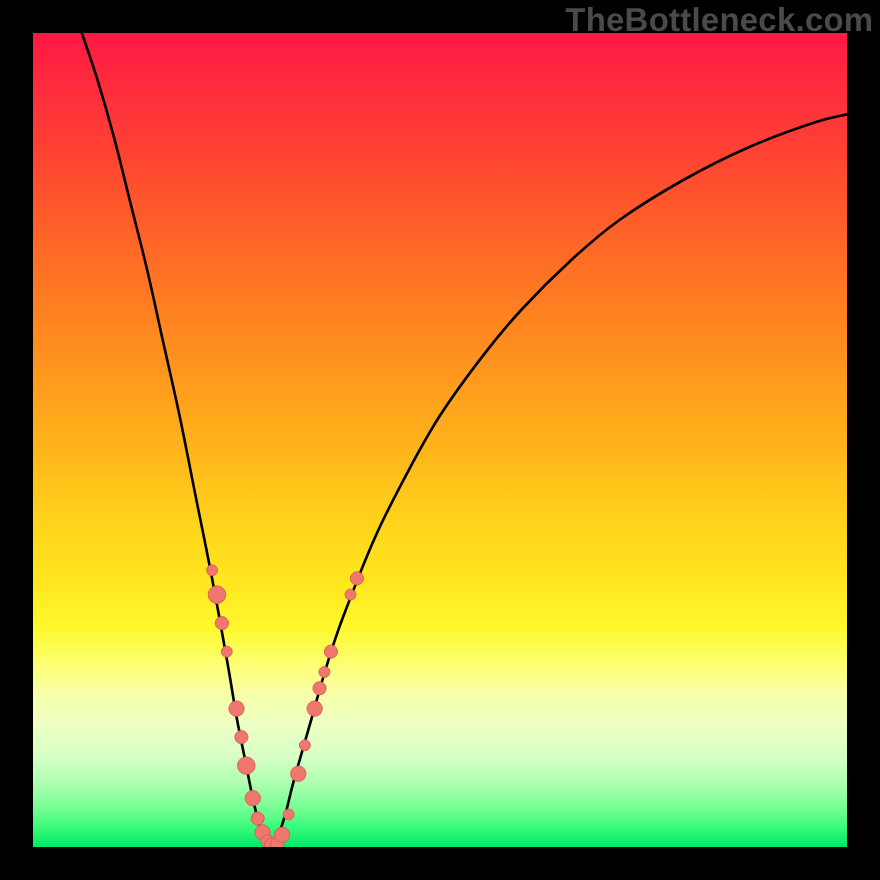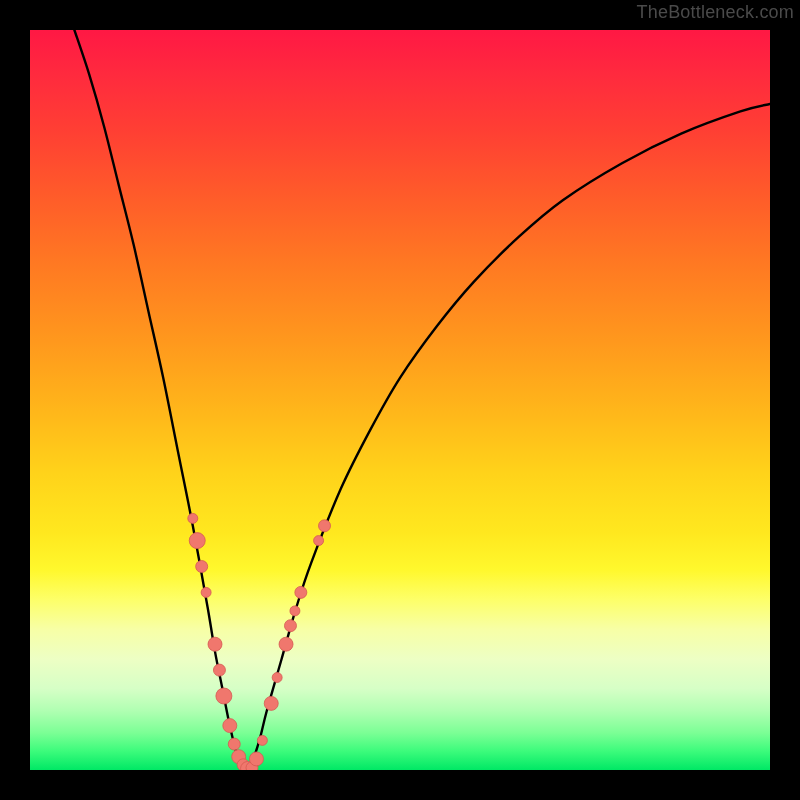--- a/index.html
+++ b/index.html
@@ -49,22 +49,22 @@
       #7bff95 95%,
       #3bfb7b 97.5%,
       #00e865 100%
     );
   }
   .watermark {
     position: absolute;
     top: 2px;
     right: 6px;
     color: #4a4a4a;
-    font-size: 18px;
-    font-weight: 400;
+    font-size: 30px;
+    font-weight: 700;
     letter-spacing: 0.2px;
     user-select: none;
   }
   svg.curve {
     position: absolute;
     inset: 0;
   }
 </style>
 </head>
 <body>

